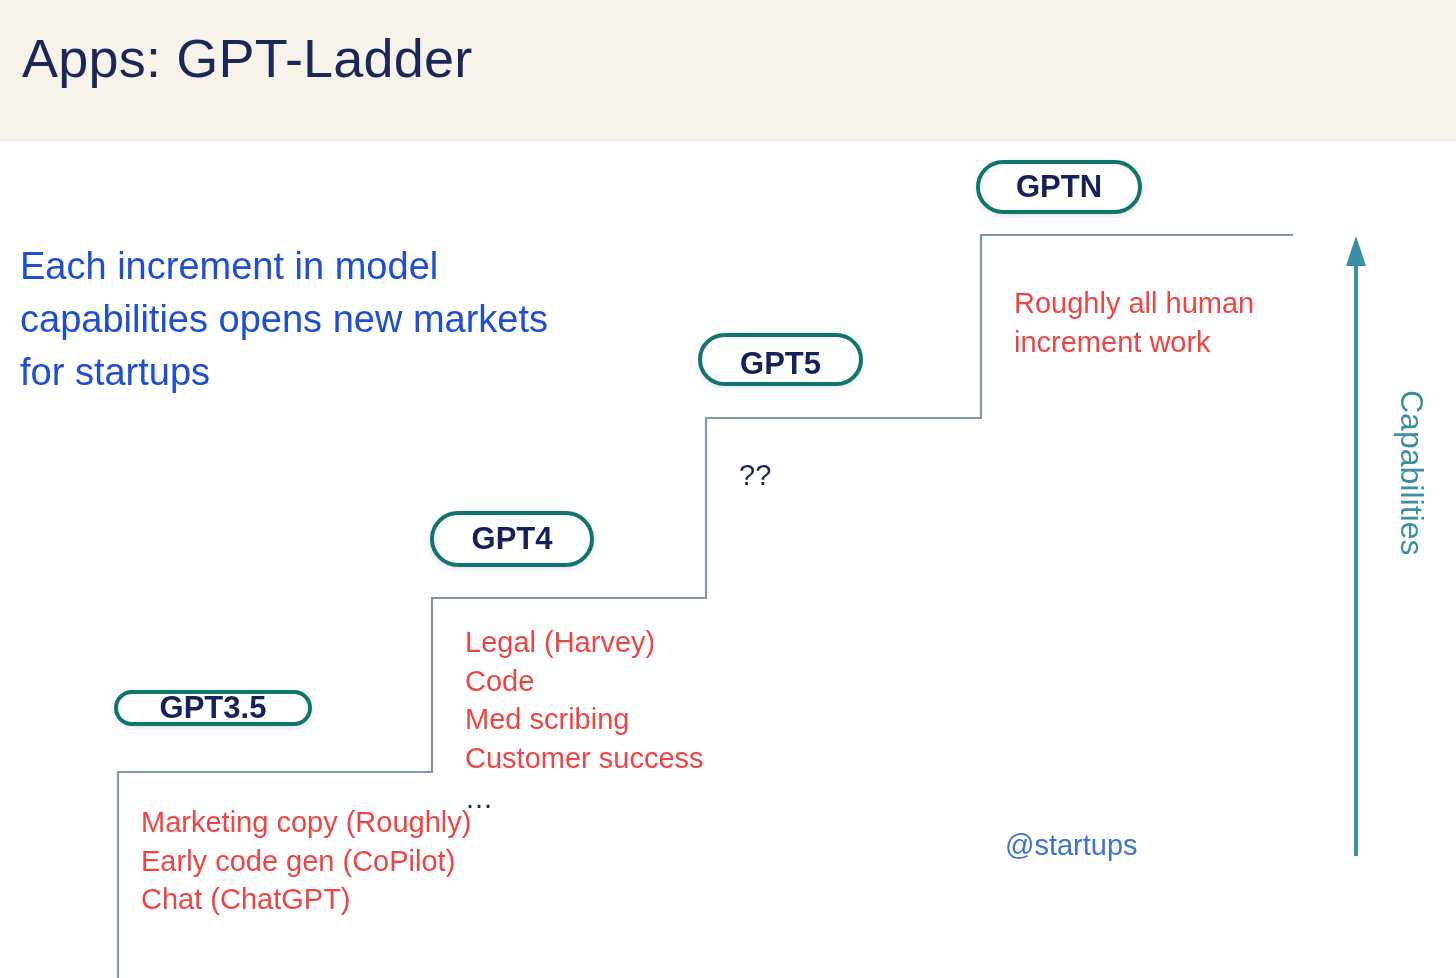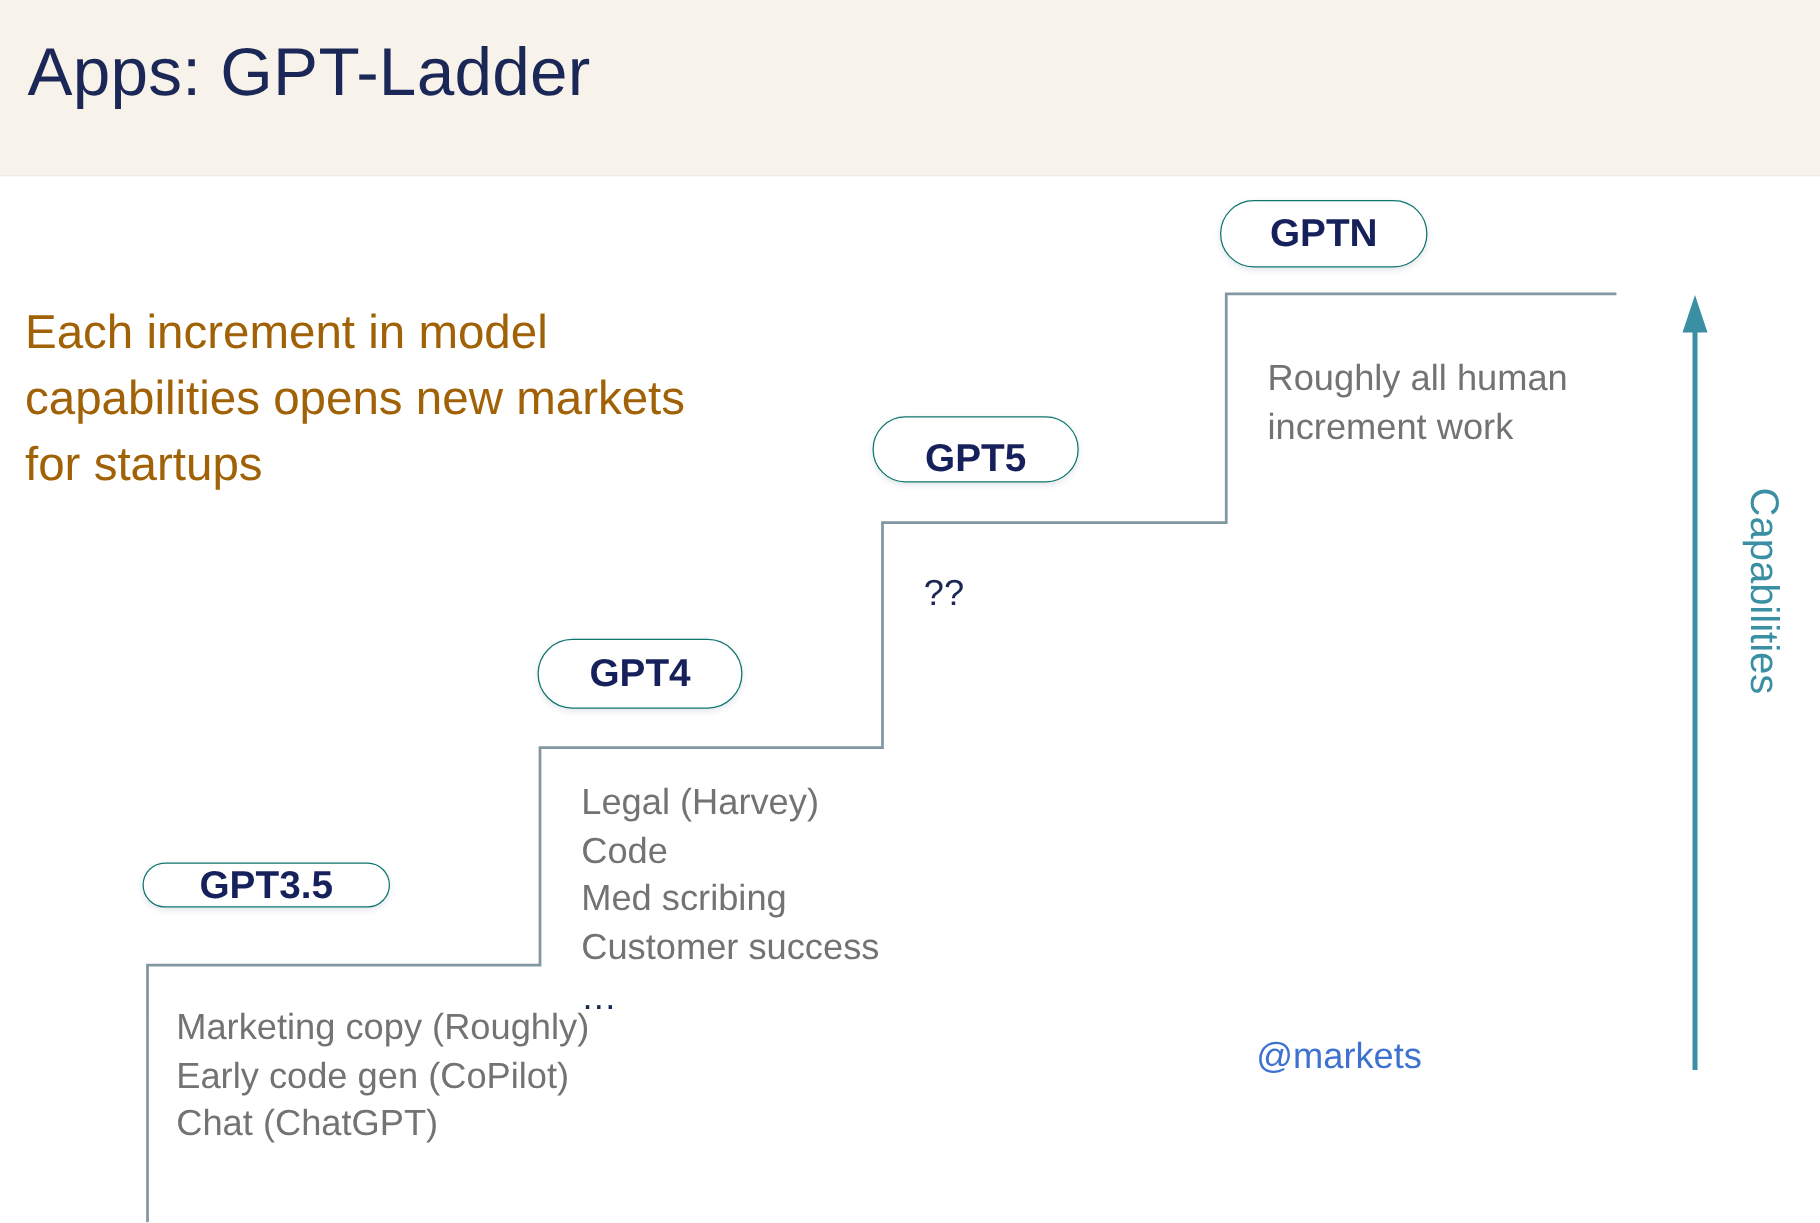--- a/index.html
+++ b/index.html
@@ -43,42 +43,42 @@
   }
 
   
   .intro-text {
     position: absolute;
     left: 20px;
     top: 240px;
     width: 530px;
     font-size: 38px;
     line-height: 53px;
-    color: #a16207;
+    color: #1d4ed8;
     font-weight: 400;
   }
 
   
   .stairs-svg {
     position: absolute;
     left: 0;
     top: 0;
     width: 1456px;
     height: 978px;
     pointer-events: none;
   }
 
   
   .pill {
     position: absolute;
     display: flex;
     align-items: center;
     justify-content: center;
     background: #ffffff;
-    border: 1px solid #0f766e;
+    border: 4px solid #0f766e;
     border-radius: 999px;
     color: #16205a;
     font-weight: 700;
     box-shadow: 0 2px 5px rgba(40,50,90,0.13);
     box-sizing: border-box;
   }
   .pill-gpt35 {
     left: 114px;  top: 690px;  width: 198px; height: 36px;  font-size: 31px;
   }
   .pill-gpt4 {
@@ -87,21 +87,21 @@
   .pill-gpt5 {
     left: 698px;  top: 333px;  width: 165px; height: 53px;  font-size: 31px; align-items: flex-end;
   }
   .pill-gptn {
     left: 976px;  top: 160px;  width: 166px; height: 54px;  font-size: 31px;
   }
 
   
   .step-items {
     position: absolute;
-    color: #737373;
+    color: #ef4444;
     font-size: 29px;
     line-height: 38.5px;
     white-space: nowrap;
   }
   .items-gpt35 { left: 141px; top: 803px; }
   .items-gpt4  { left: 465px; top: 623px; }
   .items-gptn  { left: 1014px; top: 284px; font-size: 29px; line-height: 39px; }
 
   .ellipsis-mark {
     position: absolute;
@@ -193,15 +193,15 @@
     </div>
   <div class="ellipsis-mark">...</div>
   <div class="qq-mark">??</div>
   <div class="step-items items-gptn">
       <div>Roughly all human</div>
       <div>increment work</div>
     </div>
 
   <div class="axis-label">Capabilities</div>
 
-  <div class="handle">@markets</div>
+  <div class="handle">@startups</div>
 
 </div>
 
 </body></html>

